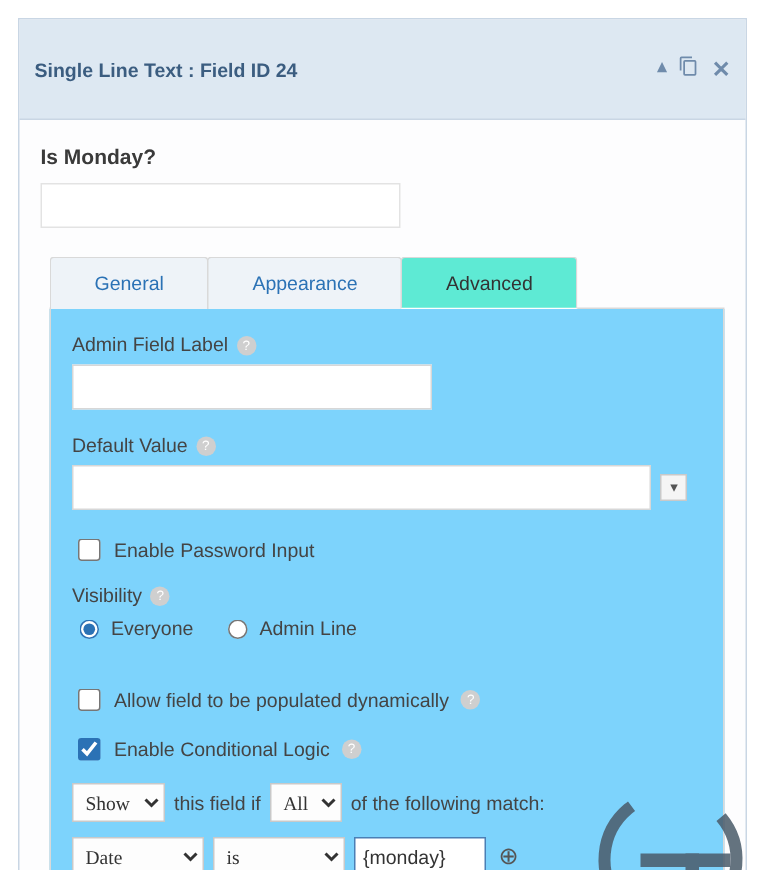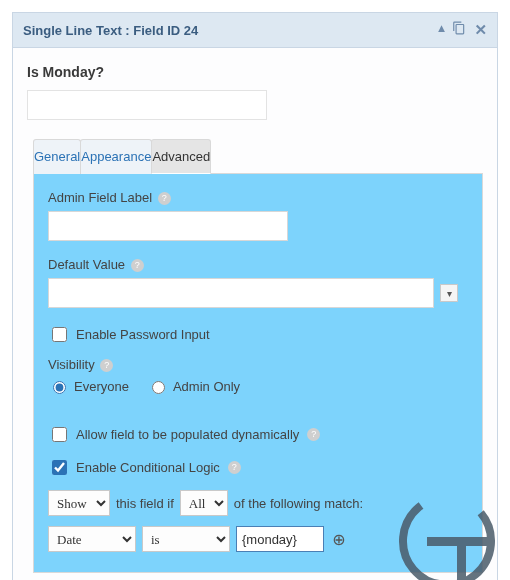--- a/index.html
+++ b/index.html
@@ -16,21 +16,21 @@
     border: 1px solid #c9d6e4;
     background: #fdfdfe;
     position: relative;
   }
   .panel-header {
     display: flex;
     align-items: center;
     justify-content: space-between;
     background: #dde8f2;
     border-bottom: 1px solid #c9d6e4;
-    padding: 8px 10px;
+    padding: 24px 10px;
     color: #3b5d80;
     font-weight: 600;
   }
   .panel-header .title { font-size: 13px; }
   .panel-header .actions { display: flex; gap: 8px; color: #6f8bab; }
   .panel-header .actions span { cursor: pointer; }
   .icon-caret { font-size: 12px; }
   .icon-close { font-size: 15px; font-weight: bold; }
   .icon-copy svg { width:14px; height:14px; fill:#6f8bab; }
 
@@ -51,36 +51,36 @@
     margin-bottom: 18px;
   }
 
   
   .tabs {
     display: flex;
     border-bottom: 1px solid #d9d9d9;
     margin-left: 6px;
   }
   .tab {
-    padding: 9px 0;
+    padding: 9px 29px;
     border: 1px solid #d9d9d9;
     border-bottom: none;
     background: #eef3f8;
     color: #2b72b5;
     font-size: 13px;
     margin-right: 0;
     position: relative;
     top: 1px;
     border-radius: 3px 3px 0 0;
     margin-left: -1px;
     cursor: pointer;
   }
   .tab:first-child{ margin-left:0; }
   .tab.active {
-    background: #e5e5e5;
+    background: #5eead4;
     color: #333;
     border-bottom: 1px solid #fff;
     z-index: 2;
   }
 
   .tab-content {
     border: 1px solid #d9d9d9;
     border-top: none;
     padding: 16px 14px 20px 14px;
     margin-left: 6px;
@@ -252,21 +252,21 @@
           <span>Visibility</span>
           <span class="help"></span>
         </label>
         <div class="radio-row">
           <label class="radio-opt">
             <input type="radio" class="rd" name="vis" checked="" style="">
             <span>Everyone</span>
           </label>
           <label class="radio-opt">
             <input type="radio" class="rd" name="vis" style="">
-            <span>Admin Only</span>
+            <span>Admin Line</span>
           </label>
         </div>
       </div>
 
       <div style="height:14px"></div>
 
       <div class="chk-row">
         <input type="checkbox" class="cb" style="">
         <span>Allow field to be populated dynamically</span>
         <span class="help"></span>

